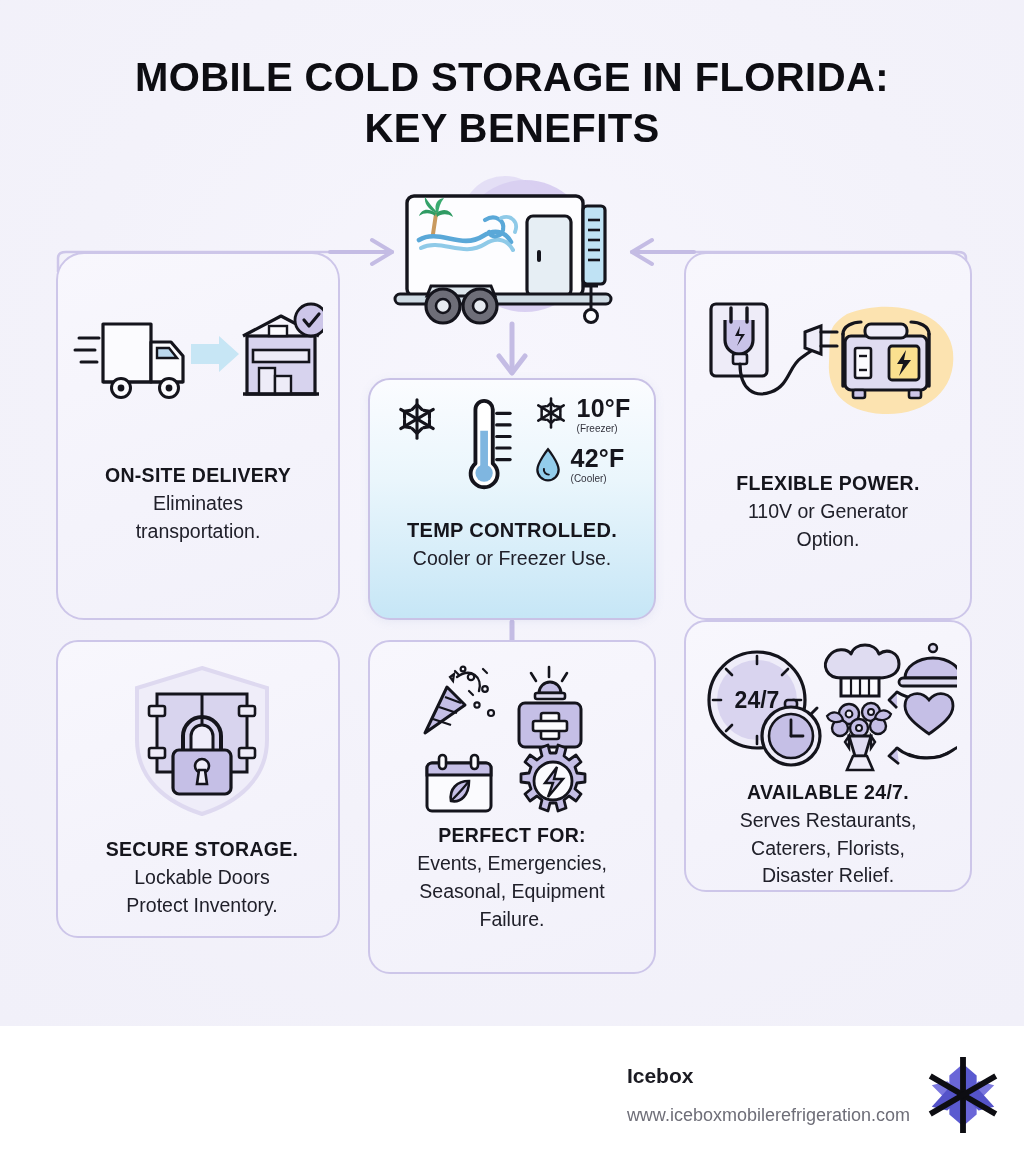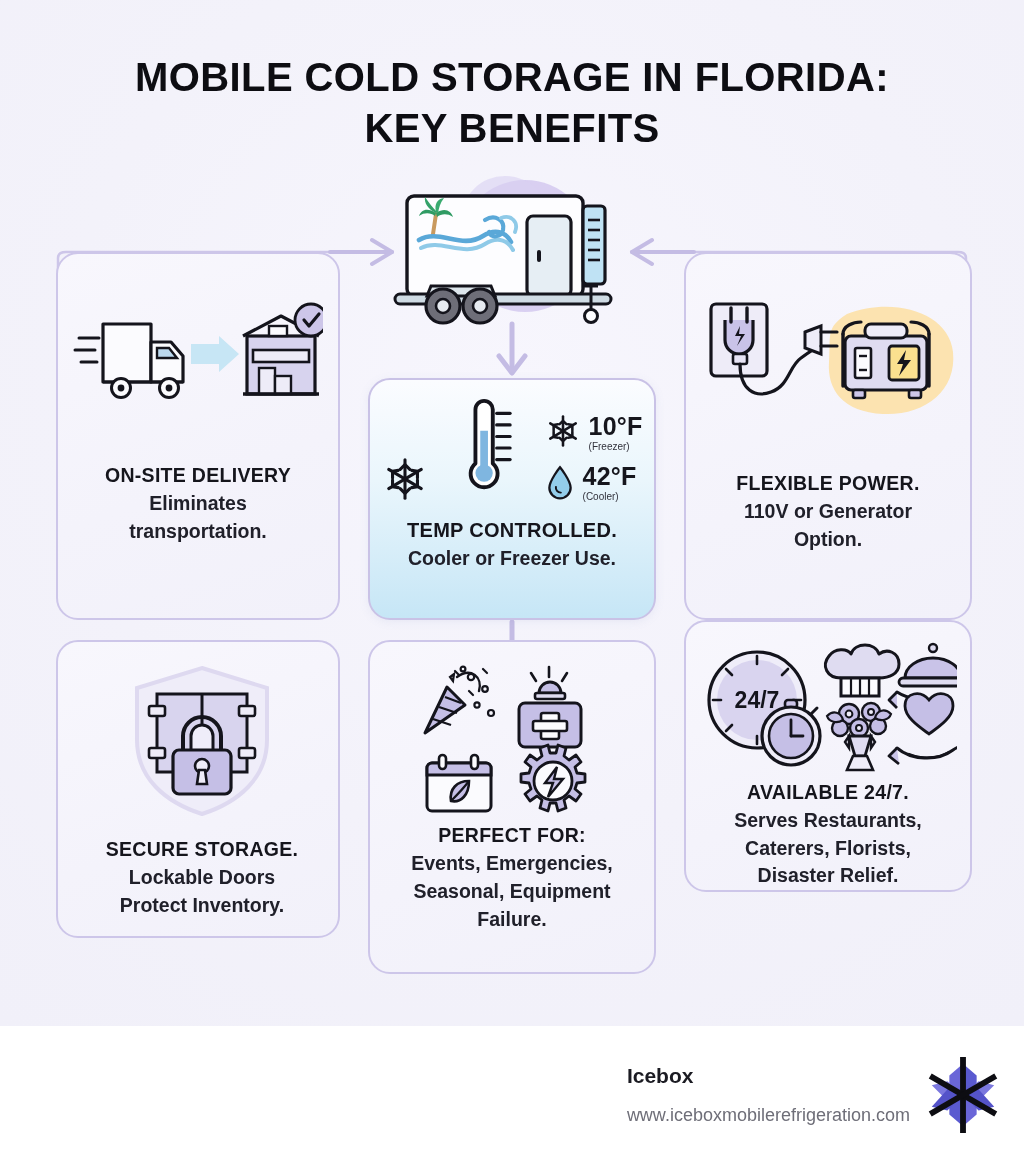--- a/index.html
+++ b/index.html
@@ -43,43 +43,43 @@
     border-radius:22px;
     background:linear-gradient(160deg,#f8f7fd 0%,#f4f3fb 60%,#f2f1fa 100%);
     display:flex; flex-direction:column; align-items:center;
   }
   .card.highlight {
     border-color:#c9c2e6;
     background:linear-gradient(180deg,#fbfcff 0%,#eaf6fc 42%,#c6e6f6 100%);
     box-shadow:0 2px 10px rgba(120,140,190,0.10);
   }
   
-  #card-delivery { left:56px;  top:252px; width:284px; height:368px; }
+  #card-delivery { left:56px;  top:252px; width:284px; height:368px;border-radius:28px; }
   #card-temp     { left:368px; top:378px; width:288px; height:242px; }
   #card-power    { left:684px; top:252px; width:288px; height:368px;gap:8px; }
   
   #card-secure   { left:56px;  top:640px; width:284px; height:298px;padding-left:8px; }
   #card-perfect  { left:368px; top:640px; width:288px; height:334px; }
   #card-avail    { left:684px; top:620px; width:288px; height:272px; }
 
   .card-icons { width:100%; display:flex; align-items:center; justify-content:center; }
   .card-text { width:100%; text-align:center; padding:0 12px; }
   .card-title {
     font-size:19.5px; font-weight:bold; color:#15151c;
     letter-spacing:0.3px; line-height:1.2;
   }
   .card-desc {
-    font-size:19.5px; font-weight:700; color:#20202a;
+    font-size:19.5px; font-weight:400; color:#20202a;
     line-height:1.42; margin-top:3px;
   }
   .highlight .card-title { font-size:20px; }
   .highlight .card-desc { font-size:19.5px; }
 
   
-  .temp-row { display:flex; align-items:flex-end; justify-content:center; gap:32px; }
+  .temp-row { display:flex; align-items:flex-start; justify-content:center; gap:20px; }
   .temp-readouts { display:flex; flex-direction:column; gap:12px; }
   .temp-line { display:flex; align-items:flex-start; gap:9px; }
   .temp-vals { display:flex; flex-direction:column; line-height:1.0; }
   .temp-big { font-size:25px; font-weight:bold; color:#16161d; letter-spacing:0.2px; }
   .temp-sub { font-size:10px; color:#32323c; margin-top:3px; }
 
   
   .footer-wrap {
     position:absolute; right:22px; top:1056px;
     display:flex; align-items:center; gap:14px;

